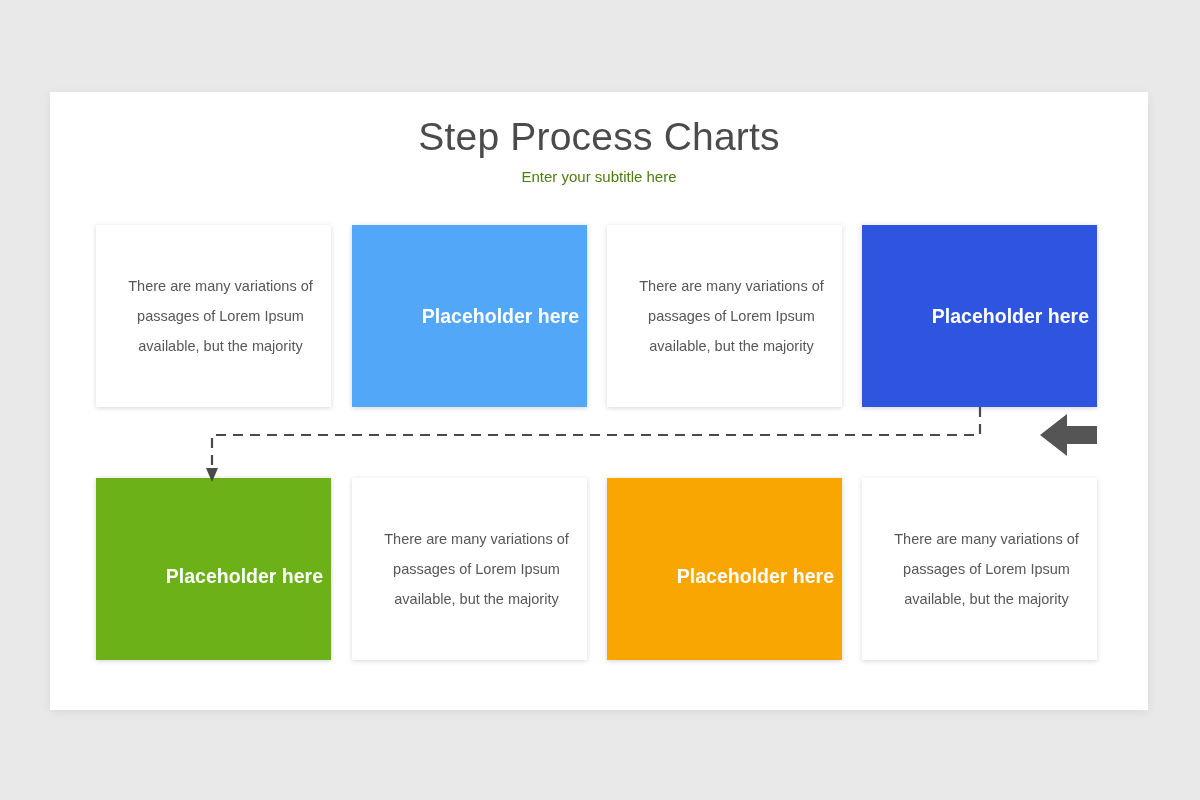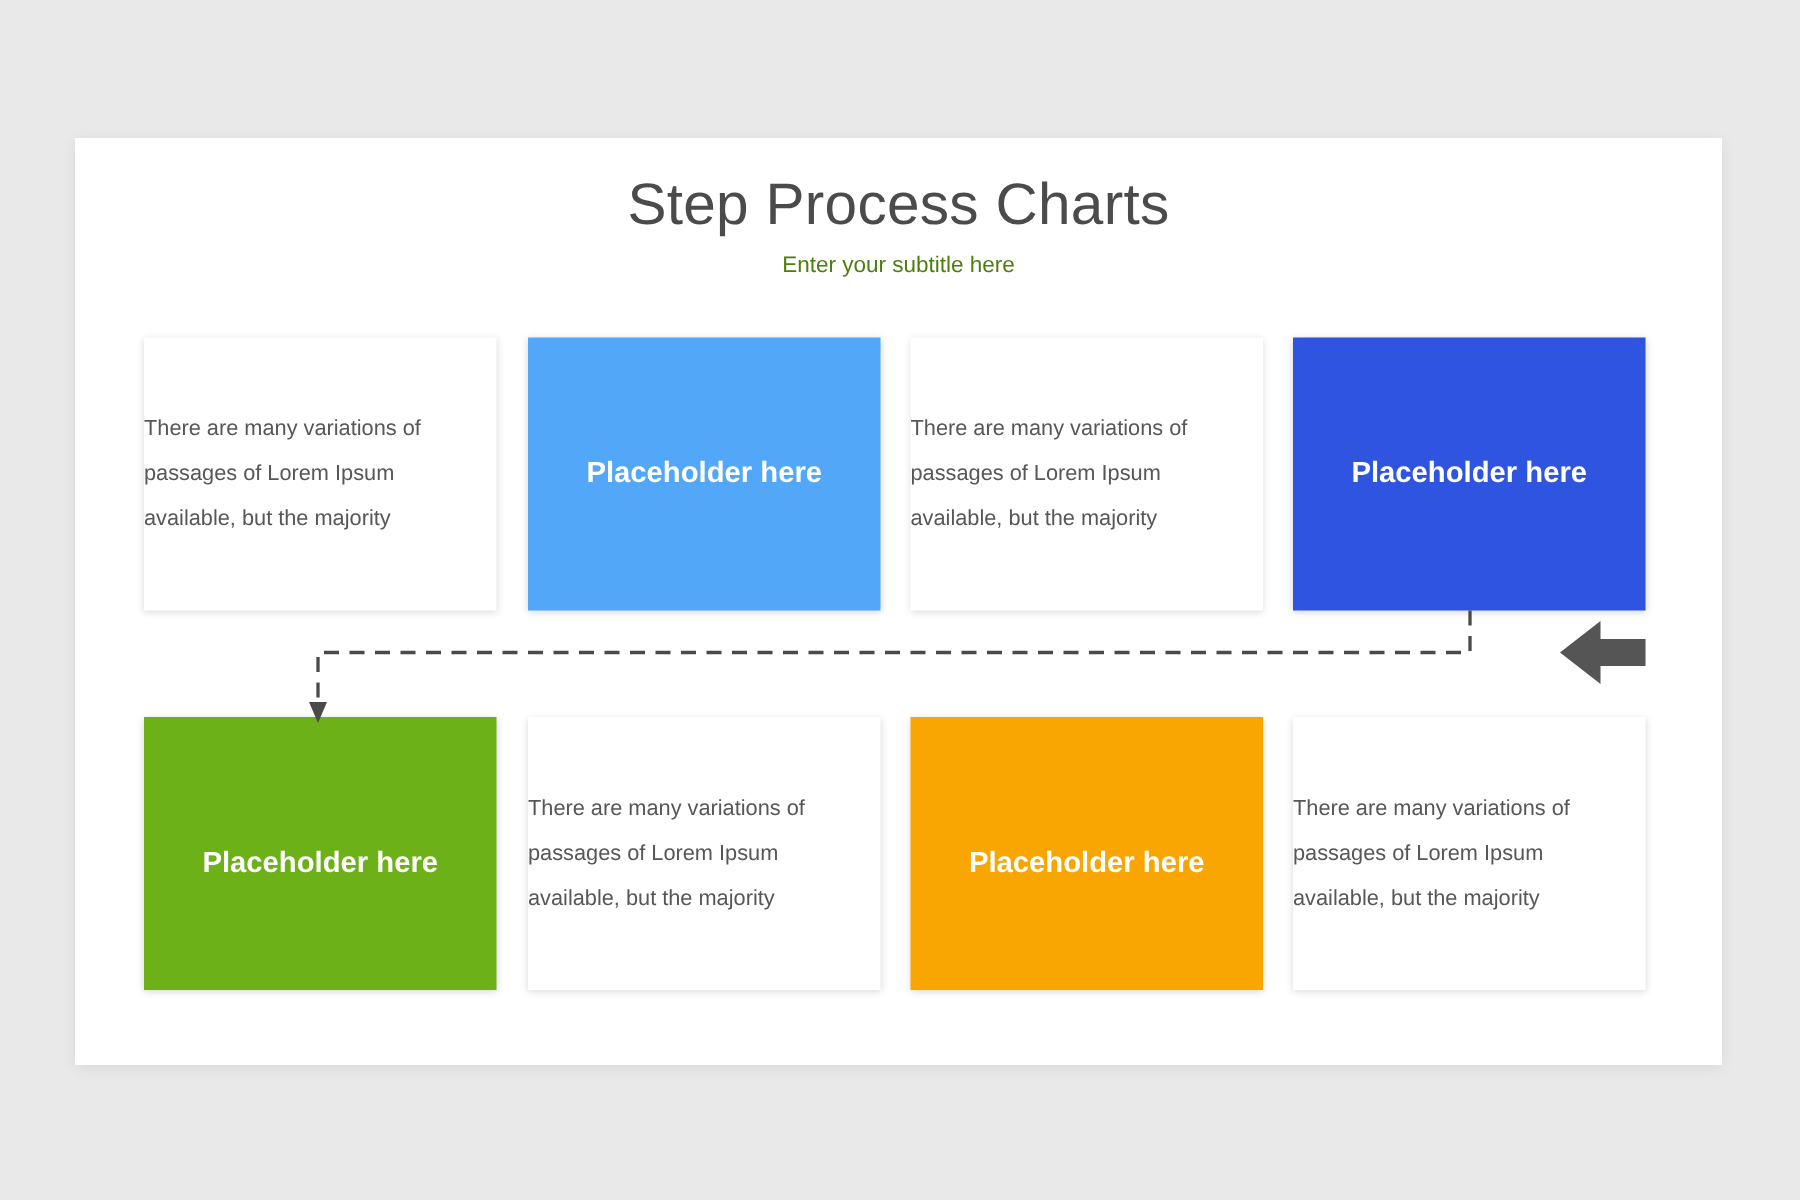--- a/index.html
+++ b/index.html
@@ -58,38 +58,39 @@
     background: #ffffff;
     box-shadow: 0 1px 5px rgba(0,0,0,0.16);
   }
 
   .card.color-card {
     box-shadow: 0 1px 5px rgba(0,0,0,0.18);
   }
 
   .card-body {
     position: absolute;
-    left: 0;
+    left: 24px;
     right: 10px;
+    text-align: center;
     font-size: 14.5px;
     line-height: 30px;
     color: #575757;
   }
 
   
   .text-card .card-body {
     top: 50%;
     transform: translateY(-50%);
   }
 
   .ph-label {
     position: absolute;
     left: 8px;
     right: 8px;
-    text-align: center;
+    text-align: right;
     font-size: 19.5px;
     font-weight: bold;
     color: #ffffff;
   }
 
   .row-top .ph-label {
     top: 50%;
     transform: translateY(-50%);
   }
 

